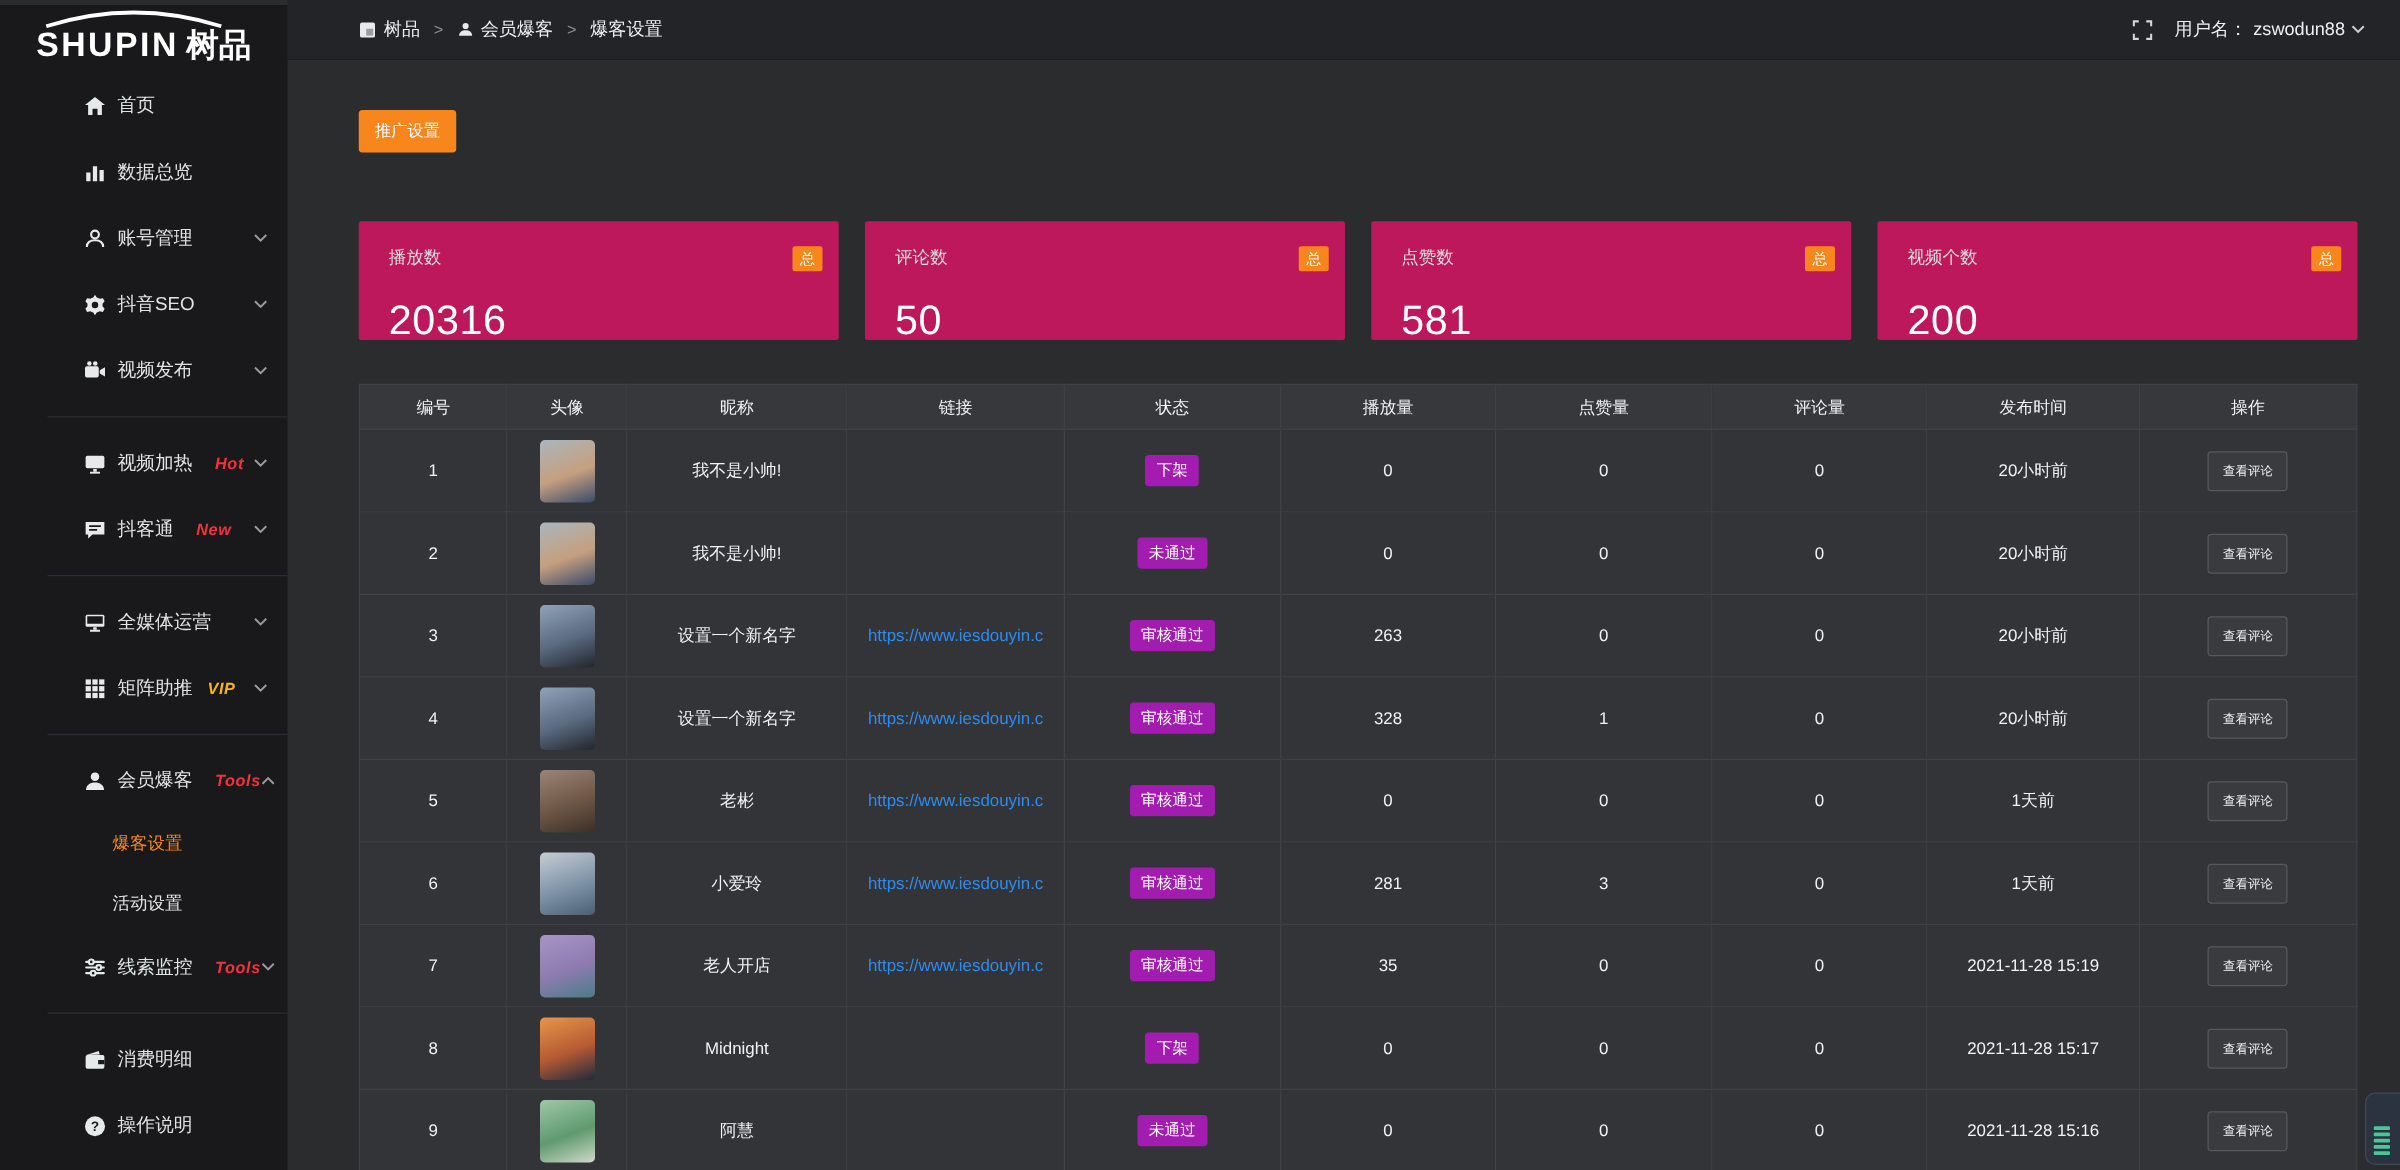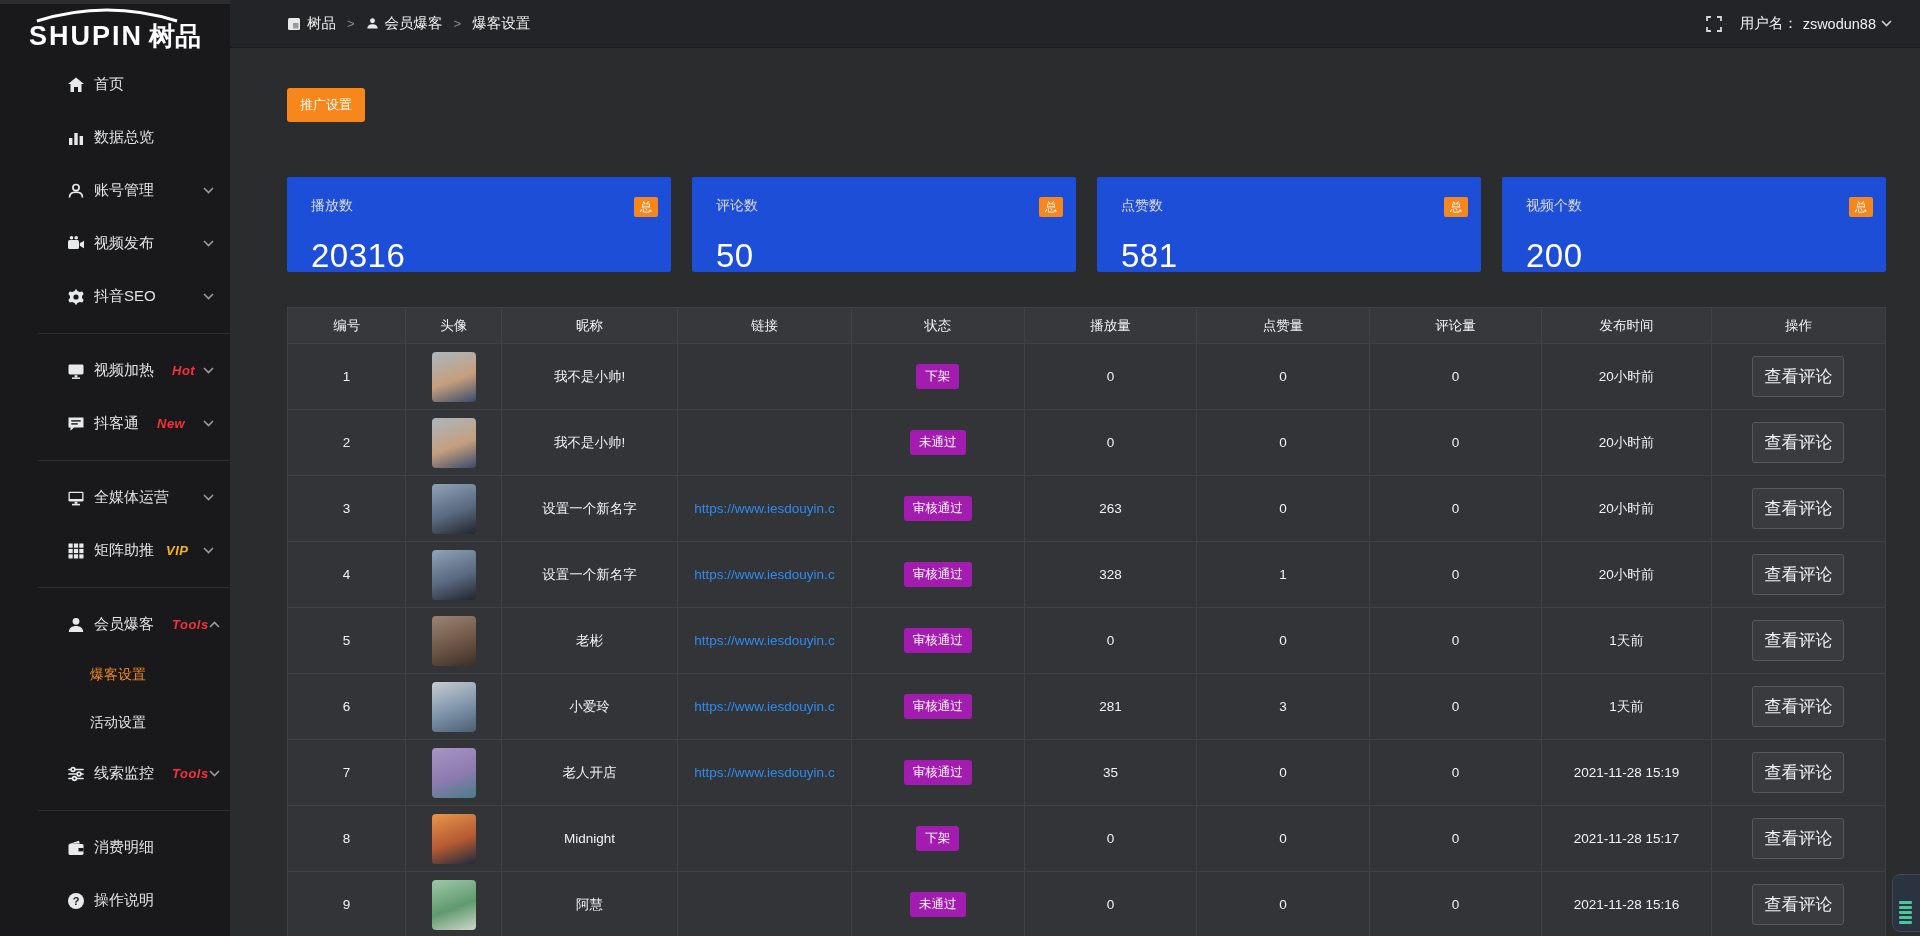--- a/index.html
+++ b/index.html
@@ -36,34 +36,34 @@
   .crumb-icon{ display:inline-flex; }
   .crumb-sep{ color:#8b8c8f; font-size:13px; }
   .topbar-right{ margin-left:auto; display:flex; align-items:center; gap:18px; }
   .fullscreen-btn{ display:inline-flex; cursor:pointer; color:#d5d6d8; }
   .user-menu{ display:flex; align-items:center; gap:5px; font-size:14.5px; color:#f0f0f2; cursor:pointer; }
   .user-caret{ display:inline-flex; color:#cfd0d2; }
   
   .content{ margin-left:230px; padding:40px 34px 0 57px; }
   .promo-btn{ background:#f7871d; color:#fff; font-size:13px; font-family:inherit; padding:8px 13px; border:none; border-radius:3px; cursor:pointer;text-align:center; }
   .cards{ display:flex; gap:21px; margin-top:55px; }
-  .card{ flex:1; background:#1d4ed8; height:95px; padding:20px 24px; position:relative; border-radius:2px; }
+  .card{ flex:1; background:#be185d; height:95px; padding:20px 24px; position:relative; border-radius:2px; }
   .card-label{ font-size:14px; color:#dcdddf; }
   .card-value{ font-size:33px; color:#fff; margin-top:22px; font-weight:400; letter-spacing:.5px; }
   .card-badge{ position:absolute; top:20px; right:13px; background:#f7871d; color:#fff; font-size:12px; padding:3px 6px; border-radius:2px; line-height:1.2; }
   
   .table-wrap{ margin-top:35px; }
   table{ width:100%; border-collapse:collapse; table-layout:fixed; font-size:13.5px; }
   th{ height:36px; background:#37383c; font-weight:400; color:#f2f2f4; }
   td{ height:66px; background:#333438; text-align:center; color:#f2f2f4; }
   th,td{ border:1px solid #404145; padding:0 8px; overflow:hidden; }
   .avatar{ width:44px; height:50px; border-radius:4px; margin:0 auto; }
   .link-a{ color:#2d8cf0; text-decoration:none; white-space:nowrap; display:block; overflow:hidden; text-align:center; cursor:pointer; }
   .status-badge{ display:inline-block; background:#a21caf; color:#fff; font-size:12.5px; padding:6px 9px; border-radius:3px; line-height:1; white-space:nowrap; }
-  .action-btn{ background:#3a3b3f; border:1px solid #57585c; color:#f2f2f3; font-size:17px; font-family:inherit; padding:8px 11px; border-radius:3px; cursor:pointer; white-space:nowrap; }
+  .action-btn{ background:#3a3b3f; border:1px solid #57585c; color:#f2f2f3; font-size:10px; font-family:inherit; padding:8px 11px; border-radius:3px; cursor:pointer; white-space:nowrap; }
   
   col.c-id{width:7.4%} col.c-avatar{width:6%} col.c-nickname{width:11%} col.c-link{width:10.9%}
   col.c-status{width:10.8%} col.c-plays{width:10.8%} col.c-likes{width:10.8%} col.c-comments{width:10.8%}
   col.c-time{width:10.6%} col.c-action{width:10.9%}
   
   .float-widget{ position:absolute; right:-16px; bottom:4px; width:44px; height:58px; background:#2c3340; border:1px solid #3f4857; border-radius:8px; z-index:30; cursor:pointer; }
   .float-stripes{ position:absolute; left:6px; bottom:7px; display:flex; flex-direction:column; gap:2px; }
   .float-stripes i{ display:block; width:13px; height:3px; background:#49c79b; border-radius:1px; }
 </style>
 </head>
@@ -121,45 +121,45 @@
               <path d="M1,1 L5.5,5.5 L10,1"></path>
             </svg>
           </span>
     </div>
   </li>
 
   <li>
     <div class="nav-item">
       <span class="nav-icon">
             <svg width="18" height="18" viewBox="0 0 18 18" fill="#e8e9eb">
+              <path d="M9 0.8 L10.4 3 A6.2 6.2 0 0 1 12.7 4L15.3 3.5 L16.7 6 L15 8 A6.5 6.5 0 0 1 15 10 L16.7 12 L15.3 14.5 L12.7 14 A6.2 6.2 0 0 1 10.4 15 L9 17.2 L7.6 15 A6.2 6.2 0 0 1 5.3 14 L2.7 14.5 L1.3 12 L3 10 A6.5 6.5 0 0 1 3 8 L1.3 6 L2.7 3.5 L5.3 4 A6.2 6.2 0 0 1 7.6 3 Z"></path>
+              <circle cx="9" cy="9" r="2.6" fill="#19191b"></circle>
+            </svg>
+          </span>
+      <span class="nav-label">抖音SEO</span>
+
+      <span class="nav-chevron">
+            <svg width="11" height="7" viewBox="0 0 11 7" fill="none" stroke="currentColor" stroke-width="1.6">
+              <path d="M1,1 L5.5,5.5 L10,1"></path>
+            </svg>
+          </span>
+    </div>
+  </li>
+
+  <li>
+    <div class="nav-item">
+      <span class="nav-icon">
+            <svg width="18" height="18" viewBox="0 0 18 18" fill="#e8e9eb">
               <rect x="1" y="5" width="11" height="9" rx="1.6"></rect>
               <path d="M12.8 8.2 L17 5.8 V13.2 L12.8 10.8 Z"></path>
               <circle cx="4.5" cy="2.8" r="1.8"></circle>
               <circle cx="9.2" cy="2.8" r="1.8"></circle>
             </svg>
           </span>
       <span class="nav-label">视频发布</span>
-
-      <span class="nav-chevron">
-            <svg width="11" height="7" viewBox="0 0 11 7" fill="none" stroke="currentColor" stroke-width="1.6">
-              <path d="M1,1 L5.5,5.5 L10,1"></path>
-            </svg>
-          </span>
-    </div>
-  </li>
-
-  <li>
-    <div class="nav-item">
-      <span class="nav-icon">
-            <svg width="18" height="18" viewBox="0 0 18 18" fill="#e8e9eb">
-              <path d="M9 0.8 L10.4 3 A6.2 6.2 0 0 1 12.7 4L15.3 3.5 L16.7 6 L15 8 A6.5 6.5 0 0 1 15 10 L16.7 12 L15.3 14.5 L12.7 14 A6.2 6.2 0 0 1 10.4 15 L9 17.2 L7.6 15 A6.2 6.2 0 0 1 5.3 14 L2.7 14.5 L1.3 12 L3 10 A6.5 6.5 0 0 1 3 8 L1.3 6 L2.7 3.5 L5.3 4 A6.2 6.2 0 0 1 7.6 3 Z"></path>
-              <circle cx="9" cy="9" r="2.6" fill="#19191b"></circle>
-            </svg>
-          </span>
-      <span class="nav-label">抖音SEO</span>
 
       <span class="nav-chevron">
             <svg width="11" height="7" viewBox="0 0 11 7" fill="none" stroke="currentColor" stroke-width="1.6">
               <path d="M1,1 L5.5,5.5 L10,1"></path>
             </svg>
           </span>
     </div>
   </li>
 <li class="nav-divider"></li>
   <li>

